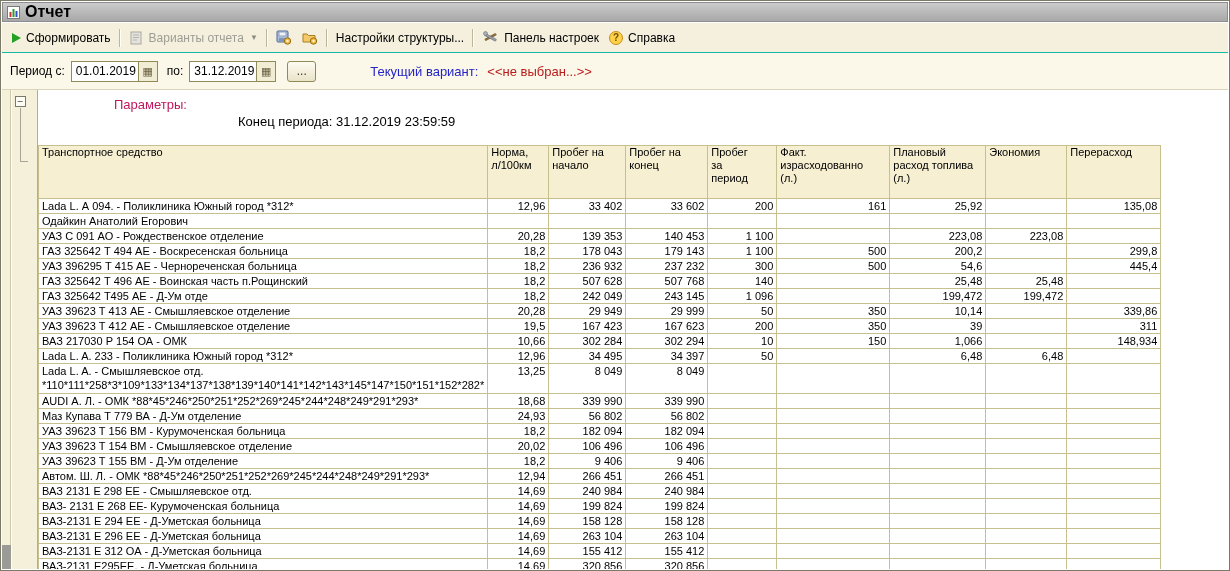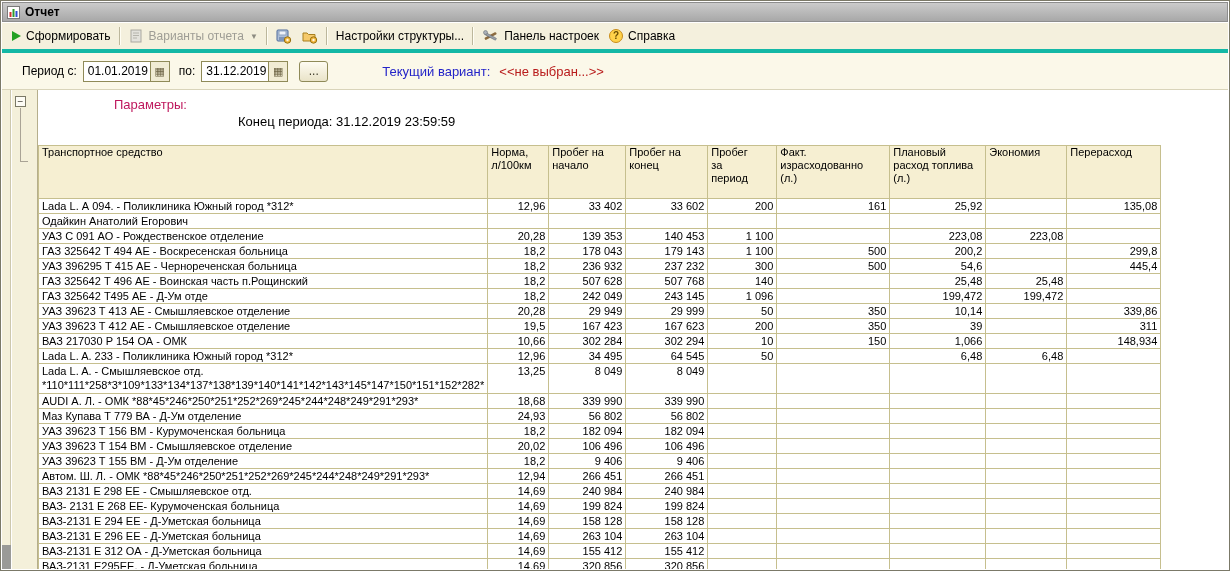--- a/index.html
+++ b/index.html
@@ -4,41 +4,41 @@
 <style>
   * { margin:0; padding:0; box-sizing:border-box; }
   body { font-family:"Liberation Sans","DejaVu Sans",sans-serif; background:#ffffff; }
   #window { position:relative; width:1230px; height:571px; background:#ffffff;
             border:1px solid #7b7968; overflow:hidden; }
 
   
   .titlebar { position:absolute; left:1px; top:1px; right:1px; height:20px;
               background:linear-gradient(#cbcbcb,#a8a8a8);
               border:1px solid #8d8d8d; display:flex; align-items:center; gap:5px;
-              padding:0 4px; font-size:12px; font-weight:bold; color:#000; }
+              padding:0 4px; font-size:16px; font-weight:bold; color:#000; }
 
   
   .toolbar { position:absolute; left:1px; top:22px; right:1px; height:30px;
              background:#f4f0dd; display:flex; align-items:center; padding:0 5px;
-             font-size:12px; color:#000; border-bottom:4px solid #14b8a6; }
+             font-size:12px; color:#000; border-bottom:1px solid #14b8a6; }
   .tbtn { display:flex; align-items:center; gap:5px; padding:3px 5px; border-radius:2px;
           cursor:default; white-space:nowrap; }
   .tbtn.disabled { color:#9e9d95; }
   .tsep { width:0; height:18px; border-left:1px solid #bcb79c; border-right:1px solid #fffef4;
           margin:0 3px; }
   .play-icon { width:0; height:0; border-left:9px solid #23a123;
                border-top:5px solid transparent; border-bottom:5px solid transparent; }
   .dd-arrow { font-size:8px; color:#8d8c82; margin-left:1px; }
   .help-icon { display:inline-block; width:14px; height:14px; border-radius:50%;
                background:#ffd24a; border:1px solid #c98c1a; color:#6b4e00;
                font-weight:bold; font-size:10px; line-height:12px; text-align:center; }
 
   
   .filter-row { position:absolute; left:1px; top:52px; right:1px; height:36px;
-                background:#fbf8e9; display:flex; align-items:center; padding-left:20px;
+                background:#fbf8e9; display:flex; align-items:center; padding-left:8px;
                 font-size:12px; color:#000; }
   .date-field { display:flex; align-items:stretch; height:21px; border:1px solid #8f8a58;
                 background:#ffffff; }
   .date-text { width:66px; font-size:12px; line-height:19px; padding-left:4px; color:#000; }
   .cal-btn { width:19px; background:#f1ecd4; border-left:1px solid #8f8a58; color:#6a6142;
              font-size:11px; line-height:19px; text-align:center; cursor:default; }
   .dots-btn { width:29px; height:21px; border:1px solid #8f8a58; border-radius:3px;
               background:linear-gradient(#fefcf2,#e9e3c8); text-align:center;
               line-height:18px; font-size:12px; color:#3d3a28; cursor:default; }
   .variant-label { color:#2424c8; font-size:13px; }
@@ -312,21 +312,21 @@
             <td class="c-num">10</td>
             <td class="c-num">150</td>
             <td class="c-num">1,066</td>
             <td class="c-num"></td>
             <td class="c-num">148,934</td>
           </tr>
           <tr>
             <td class="c-name">Lada L. A. 233 - Поликлиника Южный город *312*</td>
             <td class="c-num">12,96</td>
             <td class="c-num">34 495</td>
-            <td class="c-num">64 545</td>
+            <td class="c-num">34 397</td>
             <td class="c-num">50</td>
             <td class="c-num"></td>
             <td class="c-num">6,48</td>
             <td class="c-num">6,48</td>
             <td class="c-num"></td>
           </tr>
           <tr class="two-line">
             <td class="c-name">Lada L. A. - Смышляевское отд.
 *110*111*258*3*109*133*134*137*138*139*140*141*142*143*145*147*150*151*152*282*</td>
             <td class="c-num">13,25</td>

